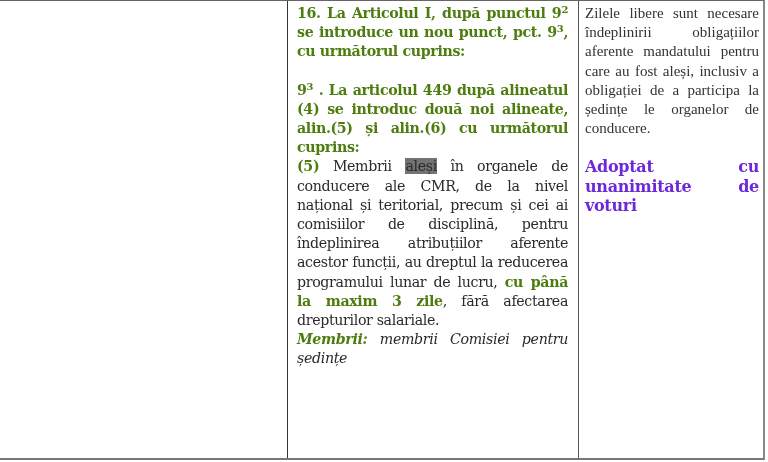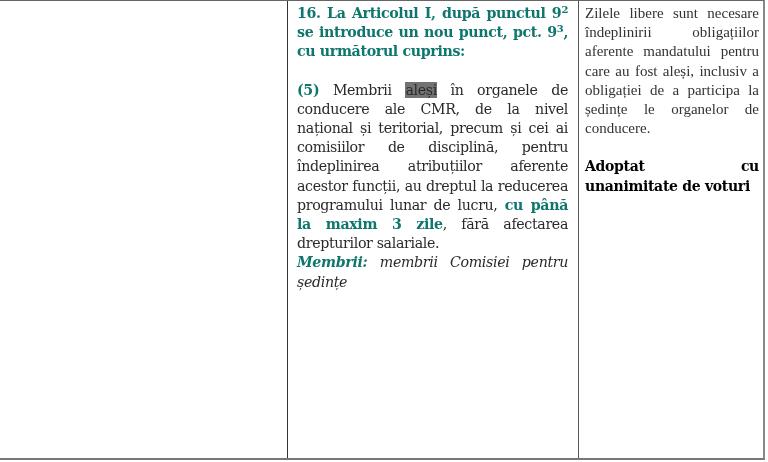--- a/index.html
+++ b/index.html
@@ -4,38 +4,39 @@
 <style>
   html,body{margin:0;padding:0;background:#fff;}
   body{width:768px;height:462px;overflow:hidden;position:relative;}
   .table{position:absolute;left:0;top:0;width:765px;height:460px;border-top:1px solid #666;border-bottom:2px solid #777;border-right:2px solid #888;box-sizing:border-box;}
   .col{position:absolute;top:0;bottom:0;box-sizing:border-box;}
   .c1{left:0;width:287px;}
   .c2{left:287px;width:291px;border-left:1px solid #333;padding:3px 10px 0 9px;}
   .c3{left:578px;width:187px;border-left:1px solid #555;padding:3px 6px 4px 6px;}
   .mid{font-family:"DejaVu Serif","Liberation Serif",serif;font-size:14.2px;line-height:19.2px;color:#2a2a2a;letter-spacing:-0.35px;}
   .mid p{margin:0;text-align:justify;}
-  .mid .b{font-weight:bold;color:#0f766e;}
+  .mid .b{font-weight:bold;color:#4d7c0f;}
   .gap{height:19px;}
   .sup{font-size:10px;vertical-align:top;line-height:10px;position:relative;top:1px;}
   .hl{background:#737373;}
   .right{font-family:"Liberation Serif",serif;font-size:15px;line-height:19.2px;color:#333;}
   .right p{margin:0;text-align:justify;}
-  .right .b{font-family:"DejaVu Serif","Liberation Serif",serif;font-weight:bold;font-size:14px;color:#000000;letter-spacing:-0.3px;}
+  .right .b{font-family:"DejaVu Serif","Liberation Serif",serif;font-weight:bold;font-size:16px;color:#6d28d9;letter-spacing:-0.3px;}
   .it{font-style:italic;}
 </style>
 </head>
 <body>
 
 <div class="table">
   <div class="col c1"></div>
 
   <div class="col c2 mid">
     <p class="b"><span>16. La Articolul I, după punctul 9</span><span class="sup">2</span><span> se introduce un nou punct, pct. 9</span><span class="sup">3</span><span>, cu următorul cuprins:</span></p>
     <div class="gap"></div>
+    <p class="b"><span>9</span><span class="sup">3</span><span> . La articolul 449 după alineatul (4) se introduc două noi alineate, alin.(5) și alin.(6) cu următorul cuprins:</span></p>
     <p><span class="b">(5)</span><span> Membrii </span><span class="hl">aleși</span><span> în organele de conducere ale CMR, de la nivel național și teritorial, precum și cei ai comisiilor de disciplină, pentru îndeplinirea atribuțiilor aferente acestor funcții, au dreptul la reducerea programului lunar de lucru, </span><span class="b">cu până la maxim  3 zile</span><span>, fără afectarea drepturilor salariale.</span></p>
     <p class="it"><span class="b">Membrii:</span><span> membrii Comisiei pentru ședințe</span></p>
   </div>
 
   <div class="col c3 right">
     <p>Zilele libere sunt necesare îndeplinirii obligațiilor aferente mandatului pentru care au fost aleși, inclusiv a obligației de a  participa la ședințe le organelor de conducere.</p>
     <div class="gap"></div>
     <p class="b">Adoptat cu unanimitate de voturi</p>
   </div>
 </div>

